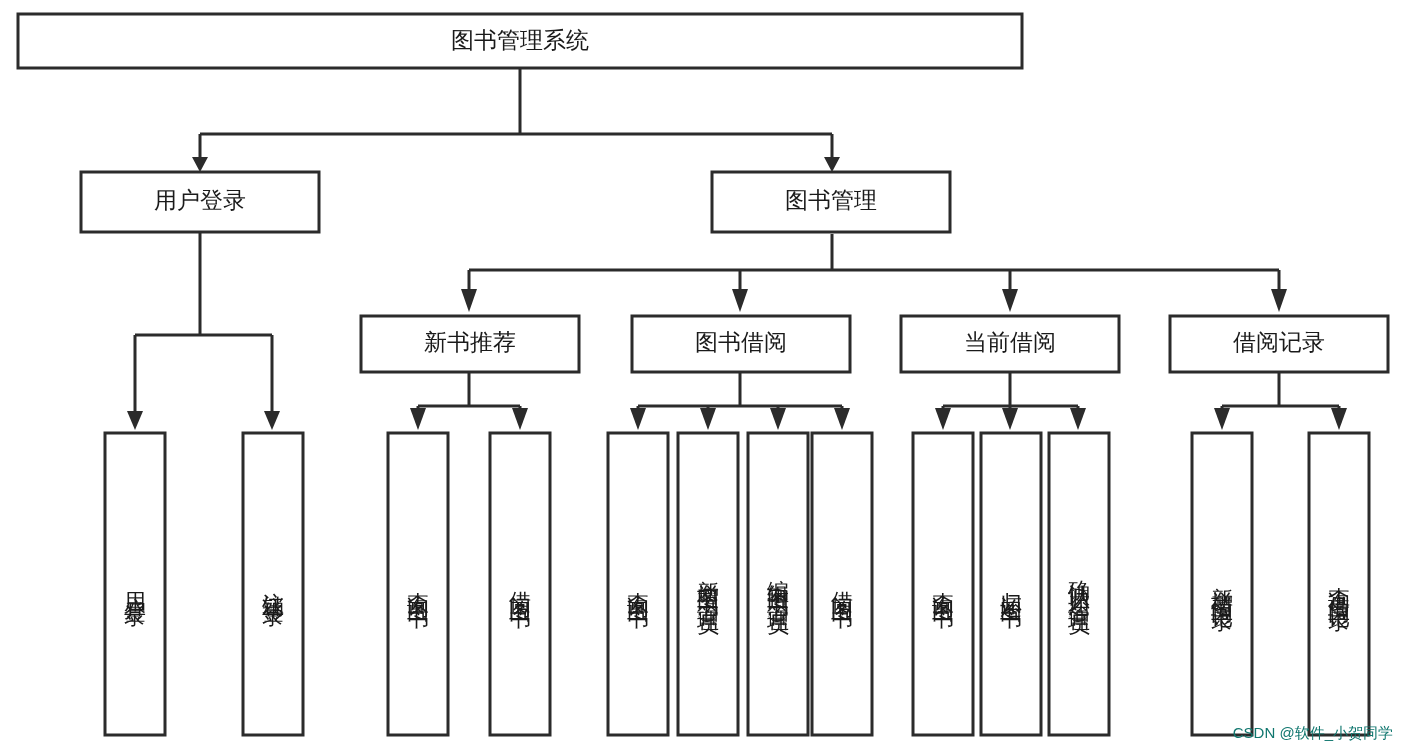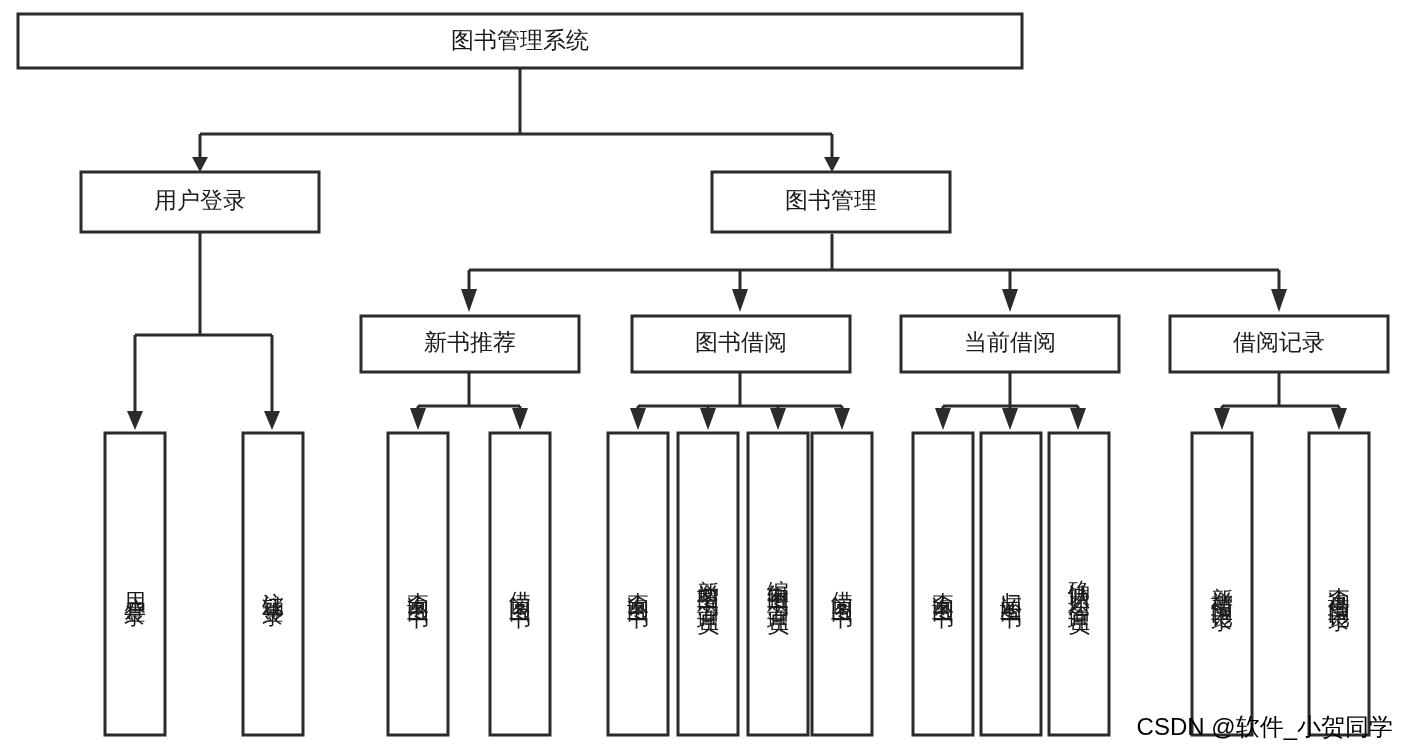--- a/index.html
+++ b/index.html
@@ -56,22 +56,22 @@
     line-height: 1;
     letter-spacing: 5px;
     color: #1a1a1a;
     white-space: nowrap;
   }
   .watermark {
     position: absolute;
     right: 12px;
     bottom: 4px;
     font-family: "Liberation Sans", "DejaVu Sans", sans-serif;
-    font-size: 24px;
-    color: #000000;
+    font-size: 15px;
+    color: #0f766e;
     white-space: nowrap;
     pointer-events: none;
   }
 </style>
 </head>
 <body>
 
 <svg id="diagram" viewBox="0 0 1405 747">
 
   <g>

